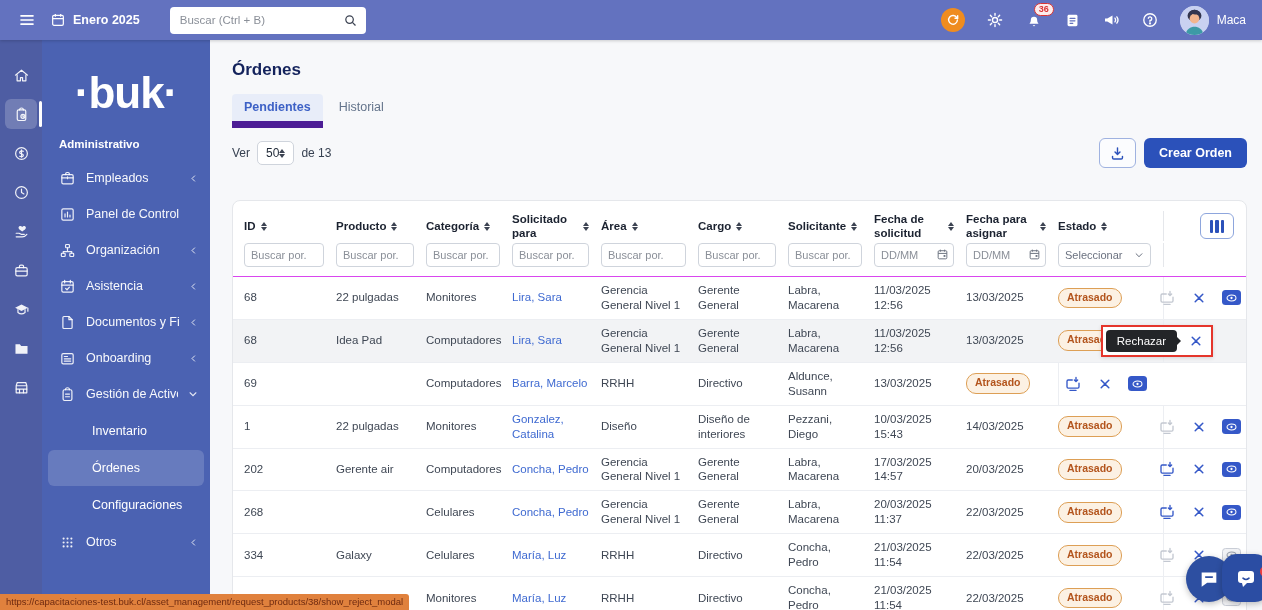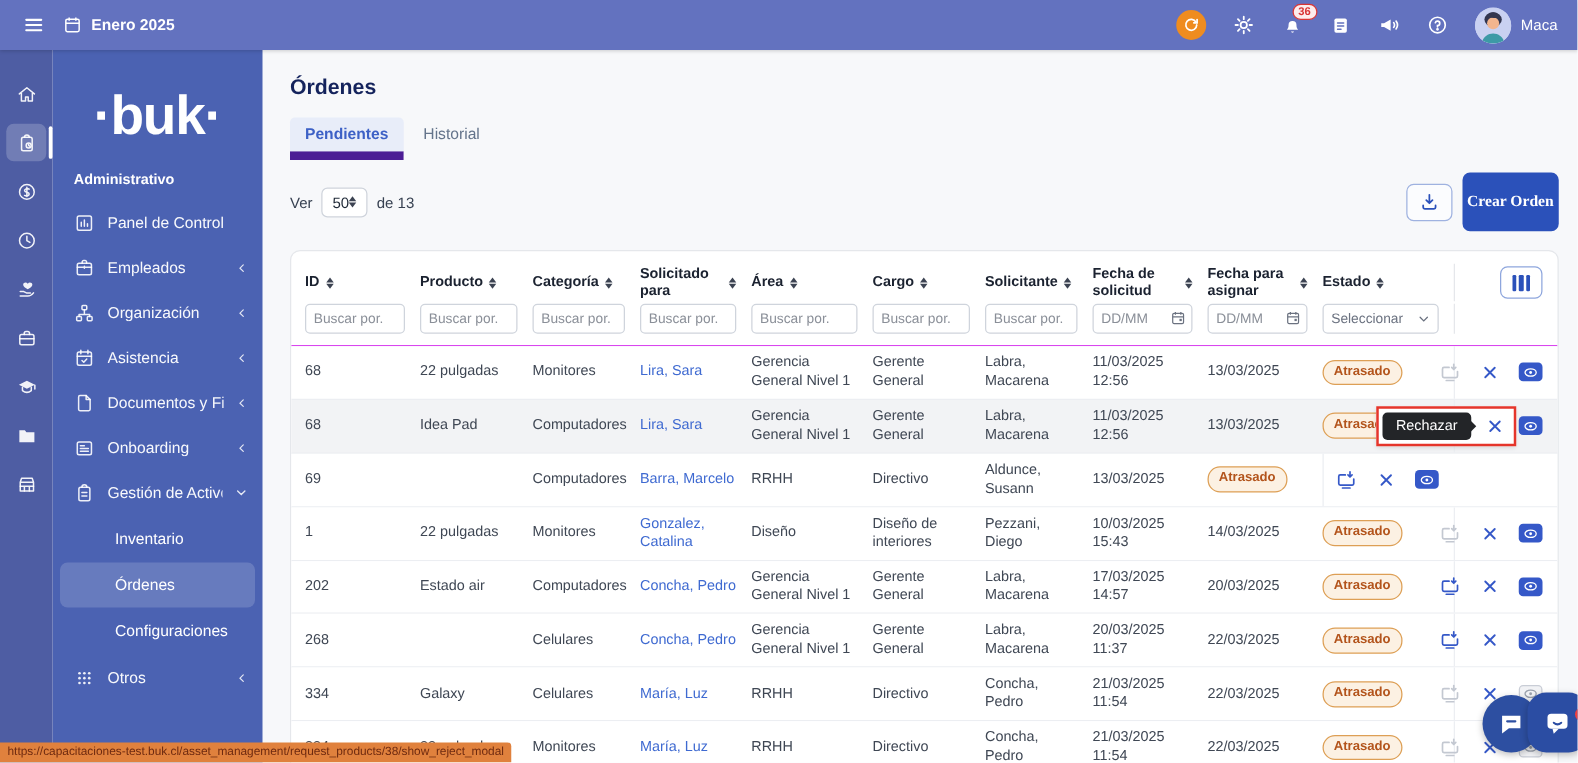--- a/index.html
+++ b/index.html
@@ -43,21 +43,21 @@
   .main { position:absolute; top:40px; left:210px; right:0; bottom:0; background:#f7f8fa; }
   .page-title { font-size:17px; font-weight:bold; color:#14235c; padding:20px 0 0 22px; }
   .tabs { display:flex; gap:4px; padding:14px 0 0 22px; }
   .tab { font-size:12.5px; padding:6px 12px 7px; color:#64748b; cursor:pointer; }
   .tab.active { color:#3d61c6; font-weight:bold; background:#e8edf9; border-bottom:7px solid #4c1d95; border-radius:4px 4px 0 0; }
   .toolbar { display:flex; align-items:center; padding:10px 15px 0 22px; }
   .pagesize { display:flex; align-items:center; gap:7px; font-size:12px; color:#374151; }
   .select-box { display:flex; align-items:center; gap:0; border:1px solid #cfd4dc; border-radius:5px; background:#fff; padding:4px 8px; font-size:12px; color:#1f2937; cursor:pointer; }
   .toolbar-right { margin-left:auto; display:flex; align-items:center; gap:8px; }
   .dl-btn { width:37px; height:30px; border:1px solid #9fb2e0; border-radius:6px; background:#fbfcfe; color:#2b51ba; display:flex; align-items:center; justify-content:center; cursor:pointer; }
-  .create-btn { height:47px; background:#2b51ba; color:#fff; font-weight:bold; font-size:12.5px; border:none; border-radius:6px; padding:0 4px; cursor:pointer; font-family:Liberation Serif, serif; }
+  .create-btn { height:30px; background:#2b51ba; color:#fff; font-weight:bold; font-size:12.5px; border:none; border-radius:6px; padding:0 15px; cursor:pointer; font-family:Liberation Sans, sans-serif; }
 
   
   .card { position:absolute; top:160px; left:22px; right:15px; bottom:-20px; background:#fff; border:1px solid #e5e7eb; border-radius:8px 8px 0 0; overflow:hidden; }
   .grid-row { display:grid; grid-template-columns:92px 90px 86px 89px 97px 90px 86px 92px 92px 105px minmax(0,1fr); padding-left:11px; align-items:center; }
   .thead-labels { padding-top:10px; min-height:40px; align-items:center; }
   .th { font-size:11.5px; font-weight:bold; color:#1b2230; display:flex; align-items:center; gap:5px; padding-right:12px; line-height:1.25; cursor:pointer; }
   .sort { display:flex; flex-direction:column; gap:1px; flex:none; }
   .sort i { display:block; width:0; height:0; border-left:3.5px solid transparent; border-right:3.5px solid transparent; }
   .sort .up { border-bottom:4px solid #3c4352; }
   .sort .dn { border-top:4px solid #3c4352; }
@@ -72,21 +72,21 @@
   .th-actions { border-left:1px solid #e5e7eb; align-self:stretch; display:flex; align-items:center; justify-content:flex-end; padding-right:12px; }
   .cols-btn { width:34px; height:26px; border:1px solid #8ea6dd; border-radius:6px; background:#fff; display:flex; align-items:center; justify-content:center; gap:2px; cursor:pointer; }
   .cols-btn b { width:3.5px; height:13px; background:#2b51ba; border-radius:1px; }
 
   .trow { min-height:42px; border-bottom:1px solid #eceef2; font-size:11.5px; color:#3f4754; background:#fff; }
   .trow.hl { background:#f2f3f5; }
   .td { padding:6px 12px 6px 0; line-height:1.3; }
   .td.link { color:#3f6ad1; cursor:pointer; }
   .badge { display:inline-block; font-size:10.5px; font-weight:bold; padding:2px 8px 3px; border-radius:10px; white-space:nowrap; }
   .badge.atrasado { color:#b3541c; background:#fcf1e3; border:1px solid #dd9f55; }
-  .td-actions { border-left:1px solid #eceef2; align-self:stretch; display:flex; align-items:center; justify-content:flex-end; gap:16px; padding-right:12px; position:relative; }
+  .td-actions { border-left:1px solid #eceef2; align-self:stretch; display:flex; align-items:center; justify-content:center; gap:16px; padding-right:12px; position:relative; }
   .act { cursor:pointer; display:flex; align-items:center; justify-content:center; }
   .act.blue { color:#3558c8; }
   .act.gray { color:#c3c8d1; }
   .eye-frame { width:19px; height:15px; border-radius:3.5px; display:flex; align-items:center; justify-content:center; }
   .eye-frame.blue { background:#3558c8; color:#fff; }
   .eye-frame.gray { background:#f1f2f5; border:1px solid #c9cdd6; color:#9aa1ad; }
 
   
   .annot { position:absolute; right:33px; top:50%; transform:translateY(-50%); display:flex; align-items:center; gap:12px; border:2.5px solid #e5352b; background:#fff; padding:3px 8px 3px 3px; z-index:8; box-shadow:0 1px 4px rgba(0,0,0,.12); }
   .tooltip { background:#232528; color:#fff; font-size:11.5px; padding:5px 11px; border-radius:4px; position:relative; white-space:nowrap; }
@@ -111,20 +111,29 @@
     </span>
     <span class="period">
       <span class="icon-btn">
         <svg width="16" height="16" viewBox="0 0 24 24" fill="none" stroke="currentColor" stroke-width="1.8">
             <rect x="4" y="5" width="16" height="15" rx="2"></rect>
             <path d="M8 3v4M16 3v4M4 10h16"></path>
           </svg>
       </span>
       <span>Enero 2025</span>
     </span>
+    <div class="searchbox">
+      <input placeholder="Buscar (Ctrl + B)" style="">
+      <span>
+        <svg width="15" height="15" viewBox="0 0 24 24" fill="none" stroke="#3c4352" stroke-width="2">
+            <circle cx="10.5" cy="10.5" r="6"></circle>
+            <path d="M15 15l5 5"></path>
+          </svg>
+      </span>
+    </div>
   </div>
   <div class="tb-right">
     <span class="orange-circle icon-btn">
       <svg width="14" height="14" viewBox="0 0 24 24" fill="none" stroke="#fff" stroke-width="2.4" stroke-linecap="round">
           <path d="M18.5 8A7.5 7.5 0 1 0 19.5 12"></path>
           <path d="M20 4.5V9h-4.5"></path>
         </svg>
     </span>
     <span class="icon-btn">
       <svg width="18" height="18" viewBox="0 0 24 24" fill="none" stroke="currentColor" stroke-width="1.9" stroke-linecap="round">
@@ -228,39 +237,39 @@
     </div>
   </div>
 
 <div class="sidebar">
   <div class="logo">·buk·</div>
   <div class="section-label">Administrativo</div>
   <div id="menu-items">
       <div class="menu-item">
         <span class="mi-icon">
           <svg width="17" height="17" viewBox="0 0 24 24" fill="none" stroke="currentColor" stroke-width="1.7" stroke-linecap="round" stroke-linejoin="round">
-            <rect x="4" y="4" width="16" height="16" rx="2"></rect>
-            <path d="M8.5 15.5v-4.5M12 15.5v-7M15.5 15.5v-2.8"></path>
-          </svg>
-        </span>
-        <span class="mi-label">Panel de Control</span>
-      </div>
-      <div class="menu-item">
-        <span class="mi-icon">
-          <svg width="17" height="17" viewBox="0 0 24 24" fill="none" stroke="currentColor" stroke-width="1.7" stroke-linecap="round" stroke-linejoin="round">
             <rect x="4" y="6.5" width="16" height="13" rx="2"></rect>
             <path d="M9.5 6.5V5.2A1.7 1.7 0 0 1 11.2 3.5h1.6a1.7 1.7 0 0 1 1.7 1.7v1.3M4 11h16M12 9.8v2.4"></path>
           </svg>
         </span>
         <span class="mi-label">Empleados</span>
         <span class="chev">
           <svg width="9" height="9" viewBox="0 0 24 24" fill="none" stroke="currentColor" stroke-width="2.6" stroke-linecap="round">
             <path d="M15 5 8 12l7 7"></path>
           </svg>
         </span>
+      </div>
+      <div class="menu-item">
+        <span class="mi-icon">
+          <svg width="17" height="17" viewBox="0 0 24 24" fill="none" stroke="currentColor" stroke-width="1.7" stroke-linecap="round" stroke-linejoin="round">
+            <rect x="4" y="4" width="16" height="16" rx="2"></rect>
+            <path d="M8.5 15.5v-4.5M12 15.5v-7M15.5 15.5v-2.8"></path>
+          </svg>
+        </span>
+        <span class="mi-label">Panel de Control</span>
       </div>
       <div class="menu-item">
         <span class="mi-icon">
           <svg width="17" height="17" viewBox="0 0 24 24" fill="none" stroke="currentColor" stroke-width="1.7" stroke-linecap="round" stroke-linejoin="round">
             <rect x="9.3" y="3.5" width="5.4" height="4.6" rx="1"></rect>
             <rect x="3.3" y="15.9" width="5.4" height="4.6" rx="1"></rect>
             <rect x="15.3" y="15.9" width="5.4" height="4.6" rx="1"></rect>
             <path d="M12 8.1v4M6 15.9v-2.3h12v2.3"></path>
           </svg>
         </span>
@@ -627,21 +636,21 @@
                 <svg width="13" height="10" viewBox="0 0 16 12" fill="none" stroke="currentColor" stroke-width="1.3">
                   <ellipse cx="8" cy="6" rx="5.5" ry="3.6"></ellipse>
                   <circle cx="8" cy="6" r="1.4" fill="currentColor" stroke="none"></circle>
                 </svg>
               </span>
             </span>
           </div>
         </div>
         <div class="grid-row trow">
           <div class="td">202</div>
-          <div class="td">Estado air</div>
+          <div class="td">Gerente air</div>
           <div class="td">Computadores</div>
           <div class="td link">Concha, Pedro</div>
           <div class="td">Gerencia General Nivel 1</div>
           <div class="td">Gerente General</div>
           <div class="td">Labra, Macarena</div>
           <div class="td">17/03/2025 14:57</div>
           <div class="td">20/03/2025</div>
           <div class="td"><span class="badge atrasado">Atrasado</span></div>
           <div class="td-actions">
             <span class="act blue">

